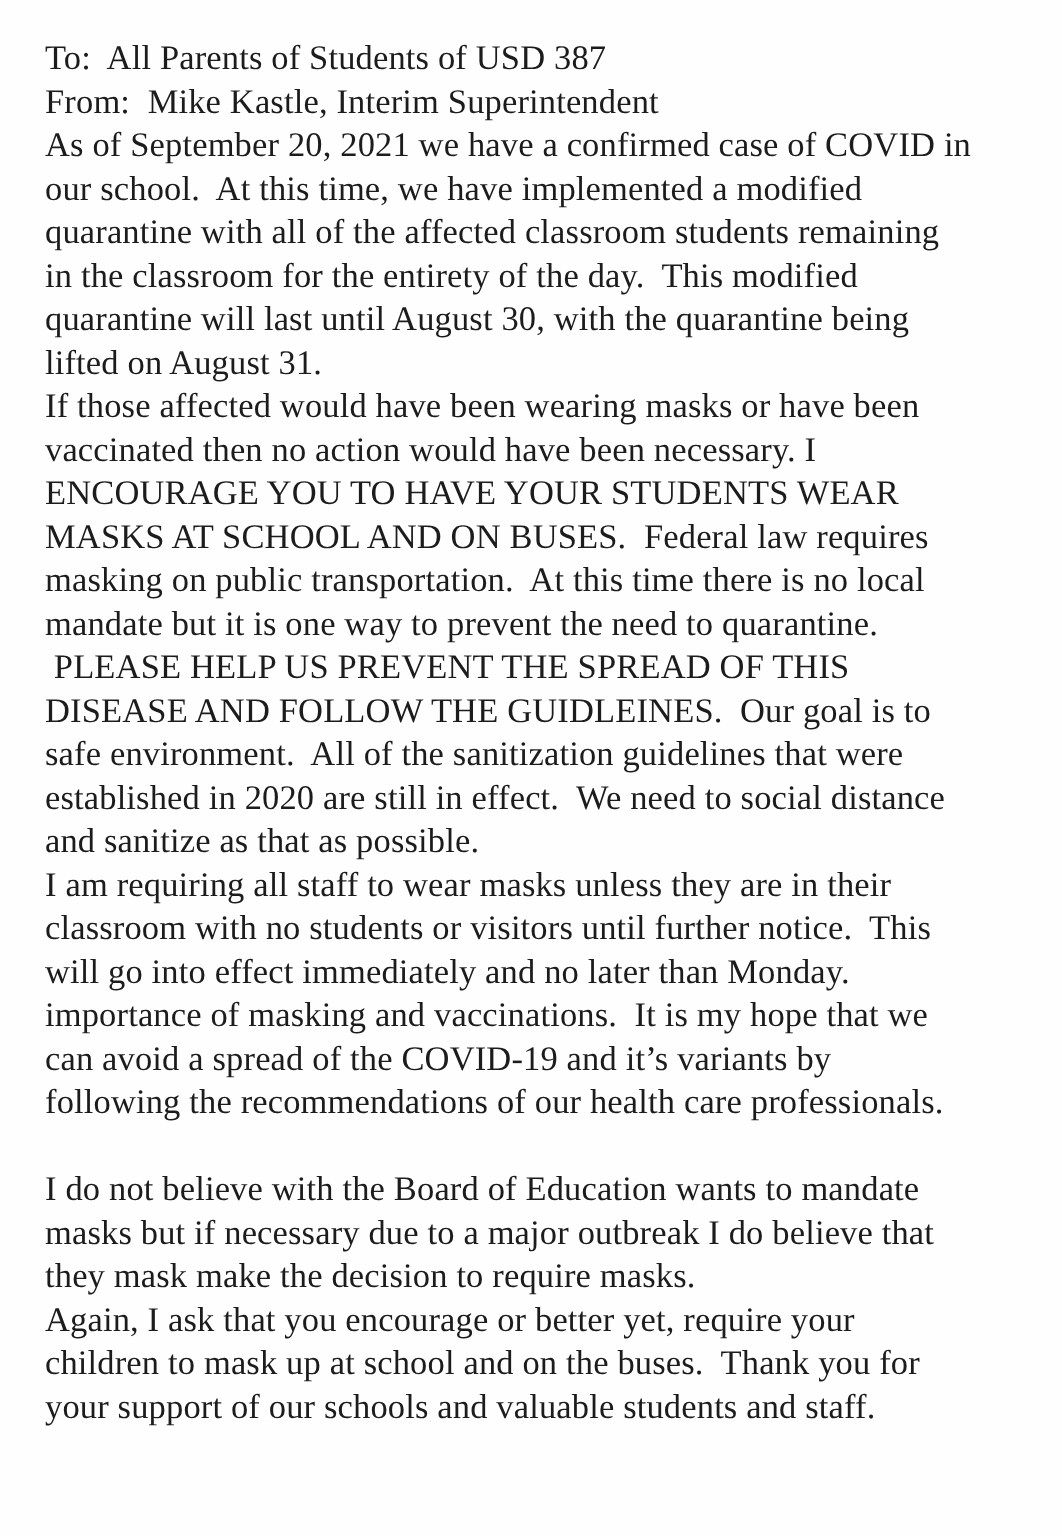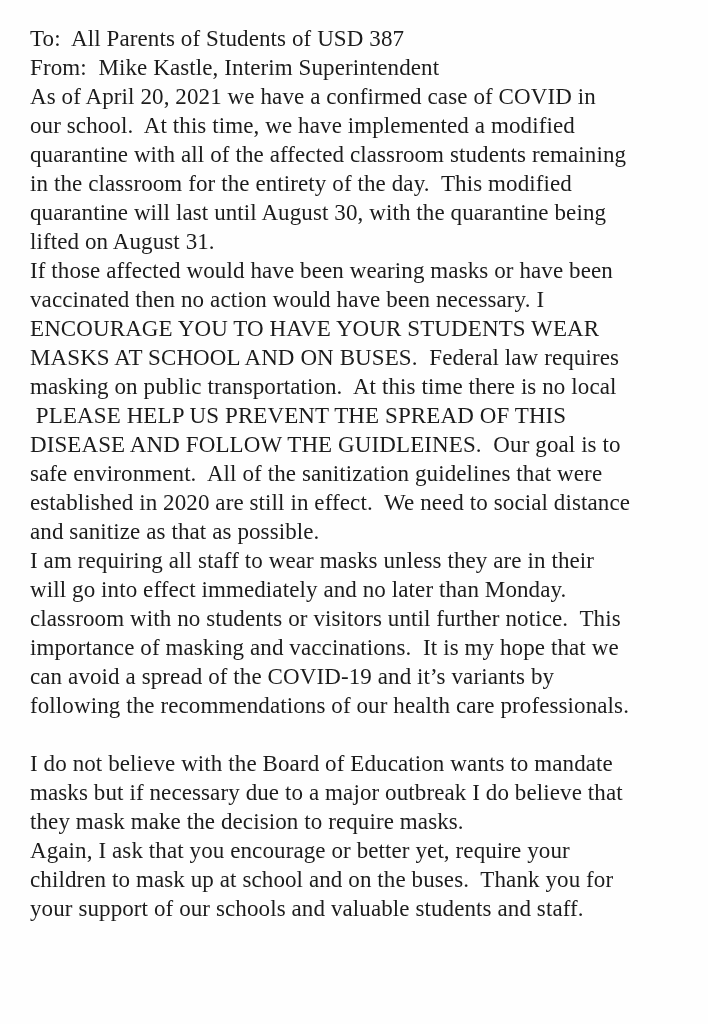--- a/index.html
+++ b/index.html
@@ -28,39 +28,40 @@
     -webkit-font-smoothing: antialiased;
   }
 </style>
 </head>
 <body>
 
 <div class="page">
   <div class="letter-body">
     <div class="line">To:  All Parents of Students of USD 387</div>
     <div class="line">From:  Mike Kastle, Interim Superintendent</div>
-    <div class="line">As of April 20, 2021 we have a confirmed case of COVID in</div>
+    <div class="line">As of September 20, 2021 we have a confirmed case of COVID in</div>
     <div class="line">our school.  At this time, we have implemented a modified</div>
     <div class="line">quarantine with all of the affected classroom students remaining</div>
     <div class="line">in the classroom for the entirety of the day.  This modified</div>
     <div class="line">quarantine will last until August 30, with the quarantine being</div>
     <div class="line">lifted on August 31.</div>
     <div class="line">If those affected would have been wearing masks or have been</div>
     <div class="line">vaccinated then no action would have been necessary. I</div>
     <div class="line">ENCOURAGE YOU TO HAVE YOUR STUDENTS WEAR</div>
     <div class="line">MASKS AT SCHOOL AND ON BUSES.  Federal law requires</div>
     <div class="line">masking on public transportation.  At this time there is no local</div>
+    <div class="line">mandate but it is one way to prevent the need to quarantine.</div>
     <div class="line"> PLEASE HELP US PREVENT THE SPREAD OF THIS</div>
     <div class="line">DISEASE AND FOLLOW THE GUIDLEINES.  Our goal is to</div>
     <div class="line">safe environment.  All of the sanitization guidelines that were</div>
     <div class="line">established in 2020 are still in effect.  We need to social distance</div>
     <div class="line">and sanitize as that as possible.</div>
     <div class="line">I am requiring all staff to wear masks unless they are in their</div>
+    <div class="line">classroom with no students or visitors until further notice.  This</div>
     <div class="line">will go into effect immediately and no later than Monday.</div>
-    <div class="line">classroom with no students or visitors until further notice.  This</div>
     <div class="line">importance of masking and vaccinations.  It is my hope that we</div>
     <div class="line">can avoid a spread of the COVID-19 and it’s variants by</div>
     <div class="line">following the recommendations of our health care professionals.</div>
     <div class="line"></div>
     <div class="line">I do not believe with the Board of Education wants to mandate</div>
     <div class="line">masks but if necessary due to a major outbreak I do believe that</div>
     <div class="line">they mask make the decision to require masks.</div>
     <div class="line">Again, I ask that you encourage or better yet, require your</div>
     <div class="line">children to mask up at school and on the buses.  Thank you for</div>
     <div class="line">your support of our schools and valuable students and staff.</div>

